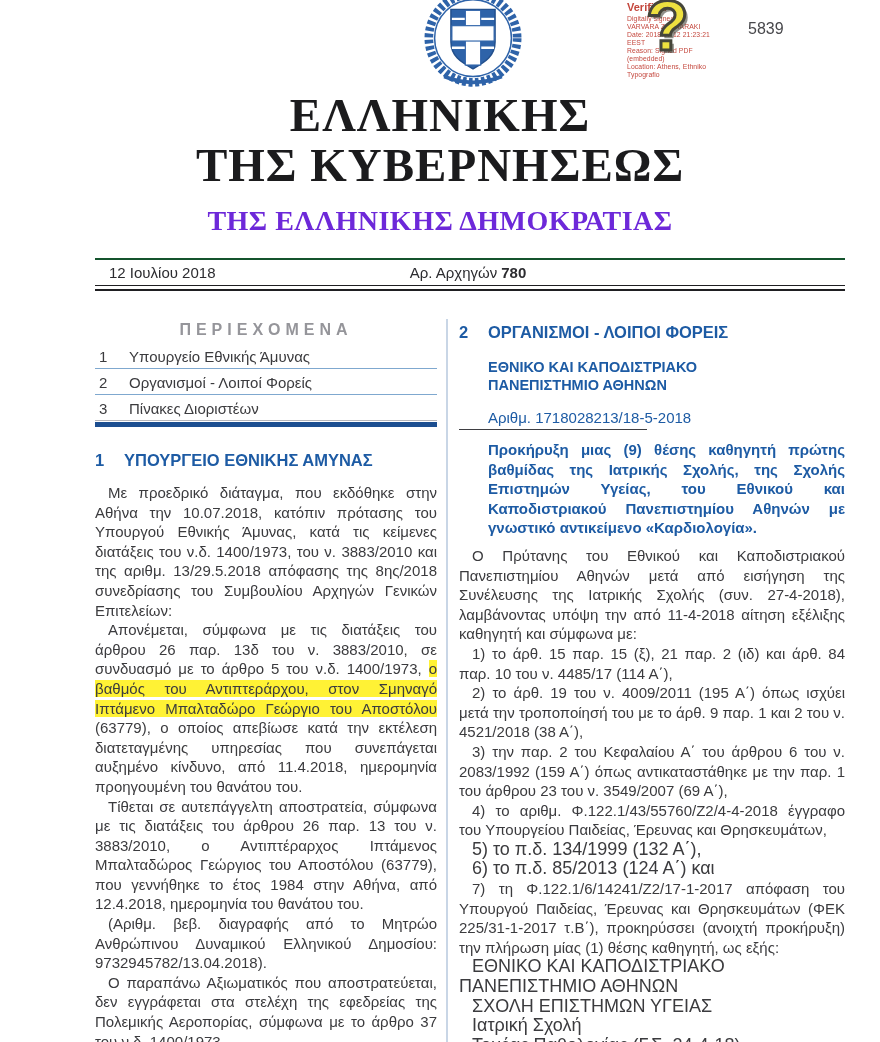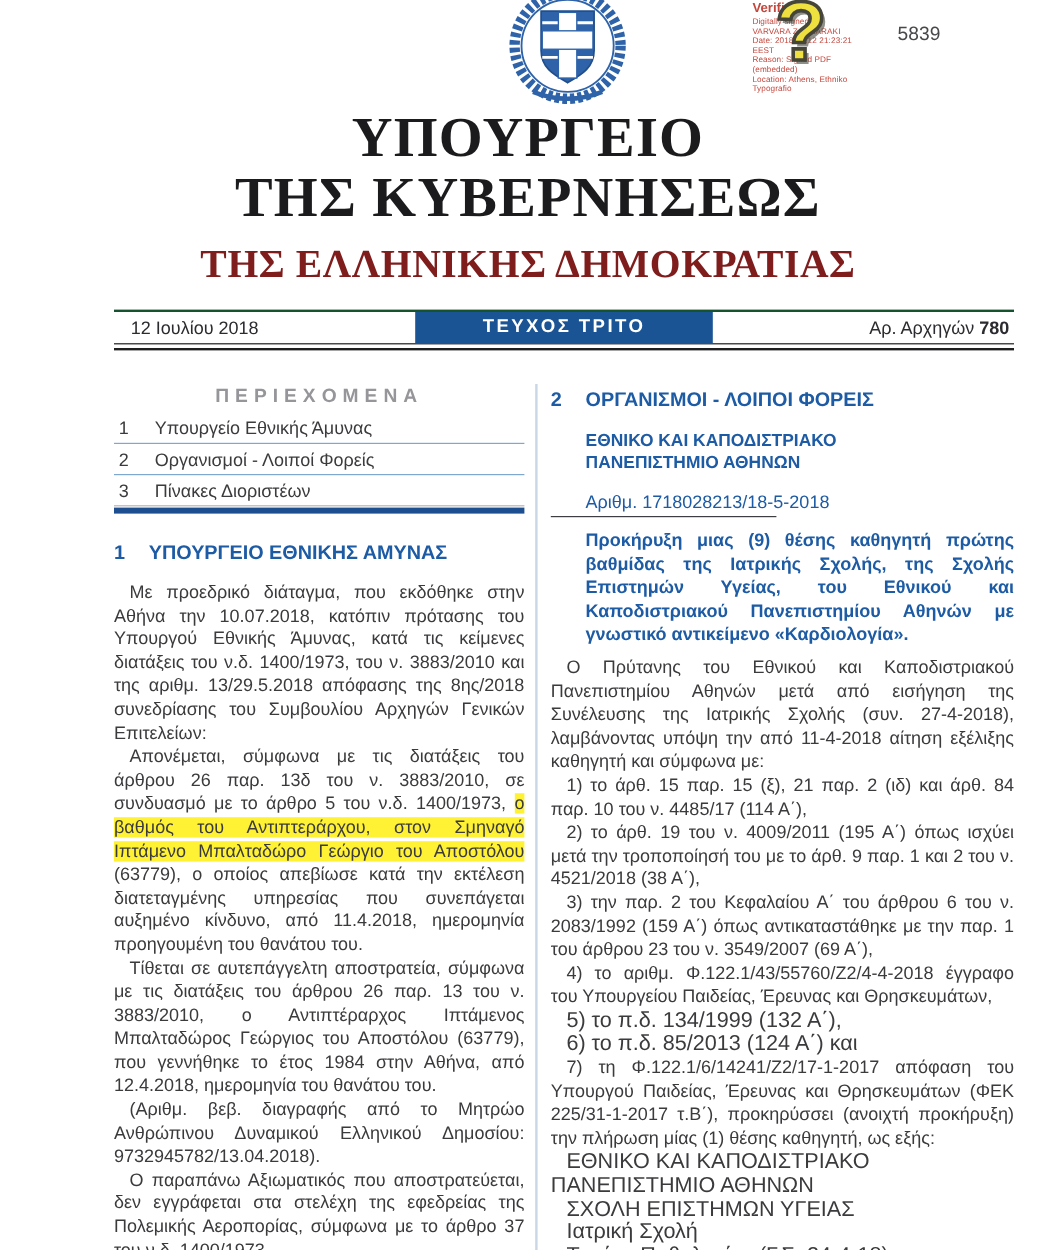--- a/index.html
+++ b/index.html
@@ -20,22 +20,22 @@
     font-family:"Liberation Sans",sans-serif;z-index:2;
   }
   .pagenum{position:absolute;left:748px;top:20px;font-size:16px;color:#48484c;}
   
   .masthead{text-align:center;margin-top:2px;}
   .m1,.m2{
     font-family:"Liberation Serif",serif;font-weight:bold;color:#1b1b1d;
     font-size:47px;line-height:50px;letter-spacing:1px;
   }
   .m3{
-    font-family:"Liberation Serif",serif;font-weight:bold;color:#7f1d1d;
-    font-size:33px;line-height:30px;margin-top:16px;letter-spacing:.5px;
+    font-family:"Liberation Serif",serif;font-weight:bold;color:#6d28d9;
+    font-size:28px;line-height:30px;margin-top:16px;letter-spacing:.5px;
   }
   
   .issuewrap{margin:22px 35px 0 95px;}
   .issuebar{
     display:grid;grid-template-columns:1fr auto 1fr;align-items:stretch;
     border-top:2px solid #14532d;border-bottom:1.5px solid #1f1f22;
   }
   .issuebar .cell{font-size:15px;color:#2c2c30;display:flex;align-items:center;padding:4px 0;}
   .cell.date{padding-left:14px;}
   .cell.tefxos{
@@ -112,29 +112,28 @@
       <div class="sline">(embedded)</div>
       <div class="sline">Location: Athens, Ethniko</div>
       <div class="sline">Typografio</div>
     </div>
     <div class="qmark">?</div>
 
     <div class="pagenum">5839</div>
   </div>
 
   <div class="masthead">
-    <div class="m1">ΥΠΟΥΡΓΕΙΟ</div>
+    <div class="m1">ΕΛΛΗΝΙΚΗΣ</div>
     <div class="m2">ΤΗΣ ΚΥΒΕΡΝΗΣΕΩΣ</div>
     <div class="m3">ΤΗΣ ΕΛΛΗΝΙΚΗΣ ΔΗΜΟΚΡΑΤΙΑΣ</div>
   </div>
 
   <div class="issuewrap">
     <div class="issuebar">
       <div class="cell date">12 Ιουλίου 2018</div>
-      <div class="cell tefxos">ΤΕΥΧΟΣ ΤΡΙΤΟ</div>
       <div class="cell sheet">
         <span>Αρ. Αρχηγών</span>
         <b>780</b>
       </div>
     </div>
     <div class="rule2"></div>
   </div>
 
   <div class="columns">
     <div class="divider"></div>

